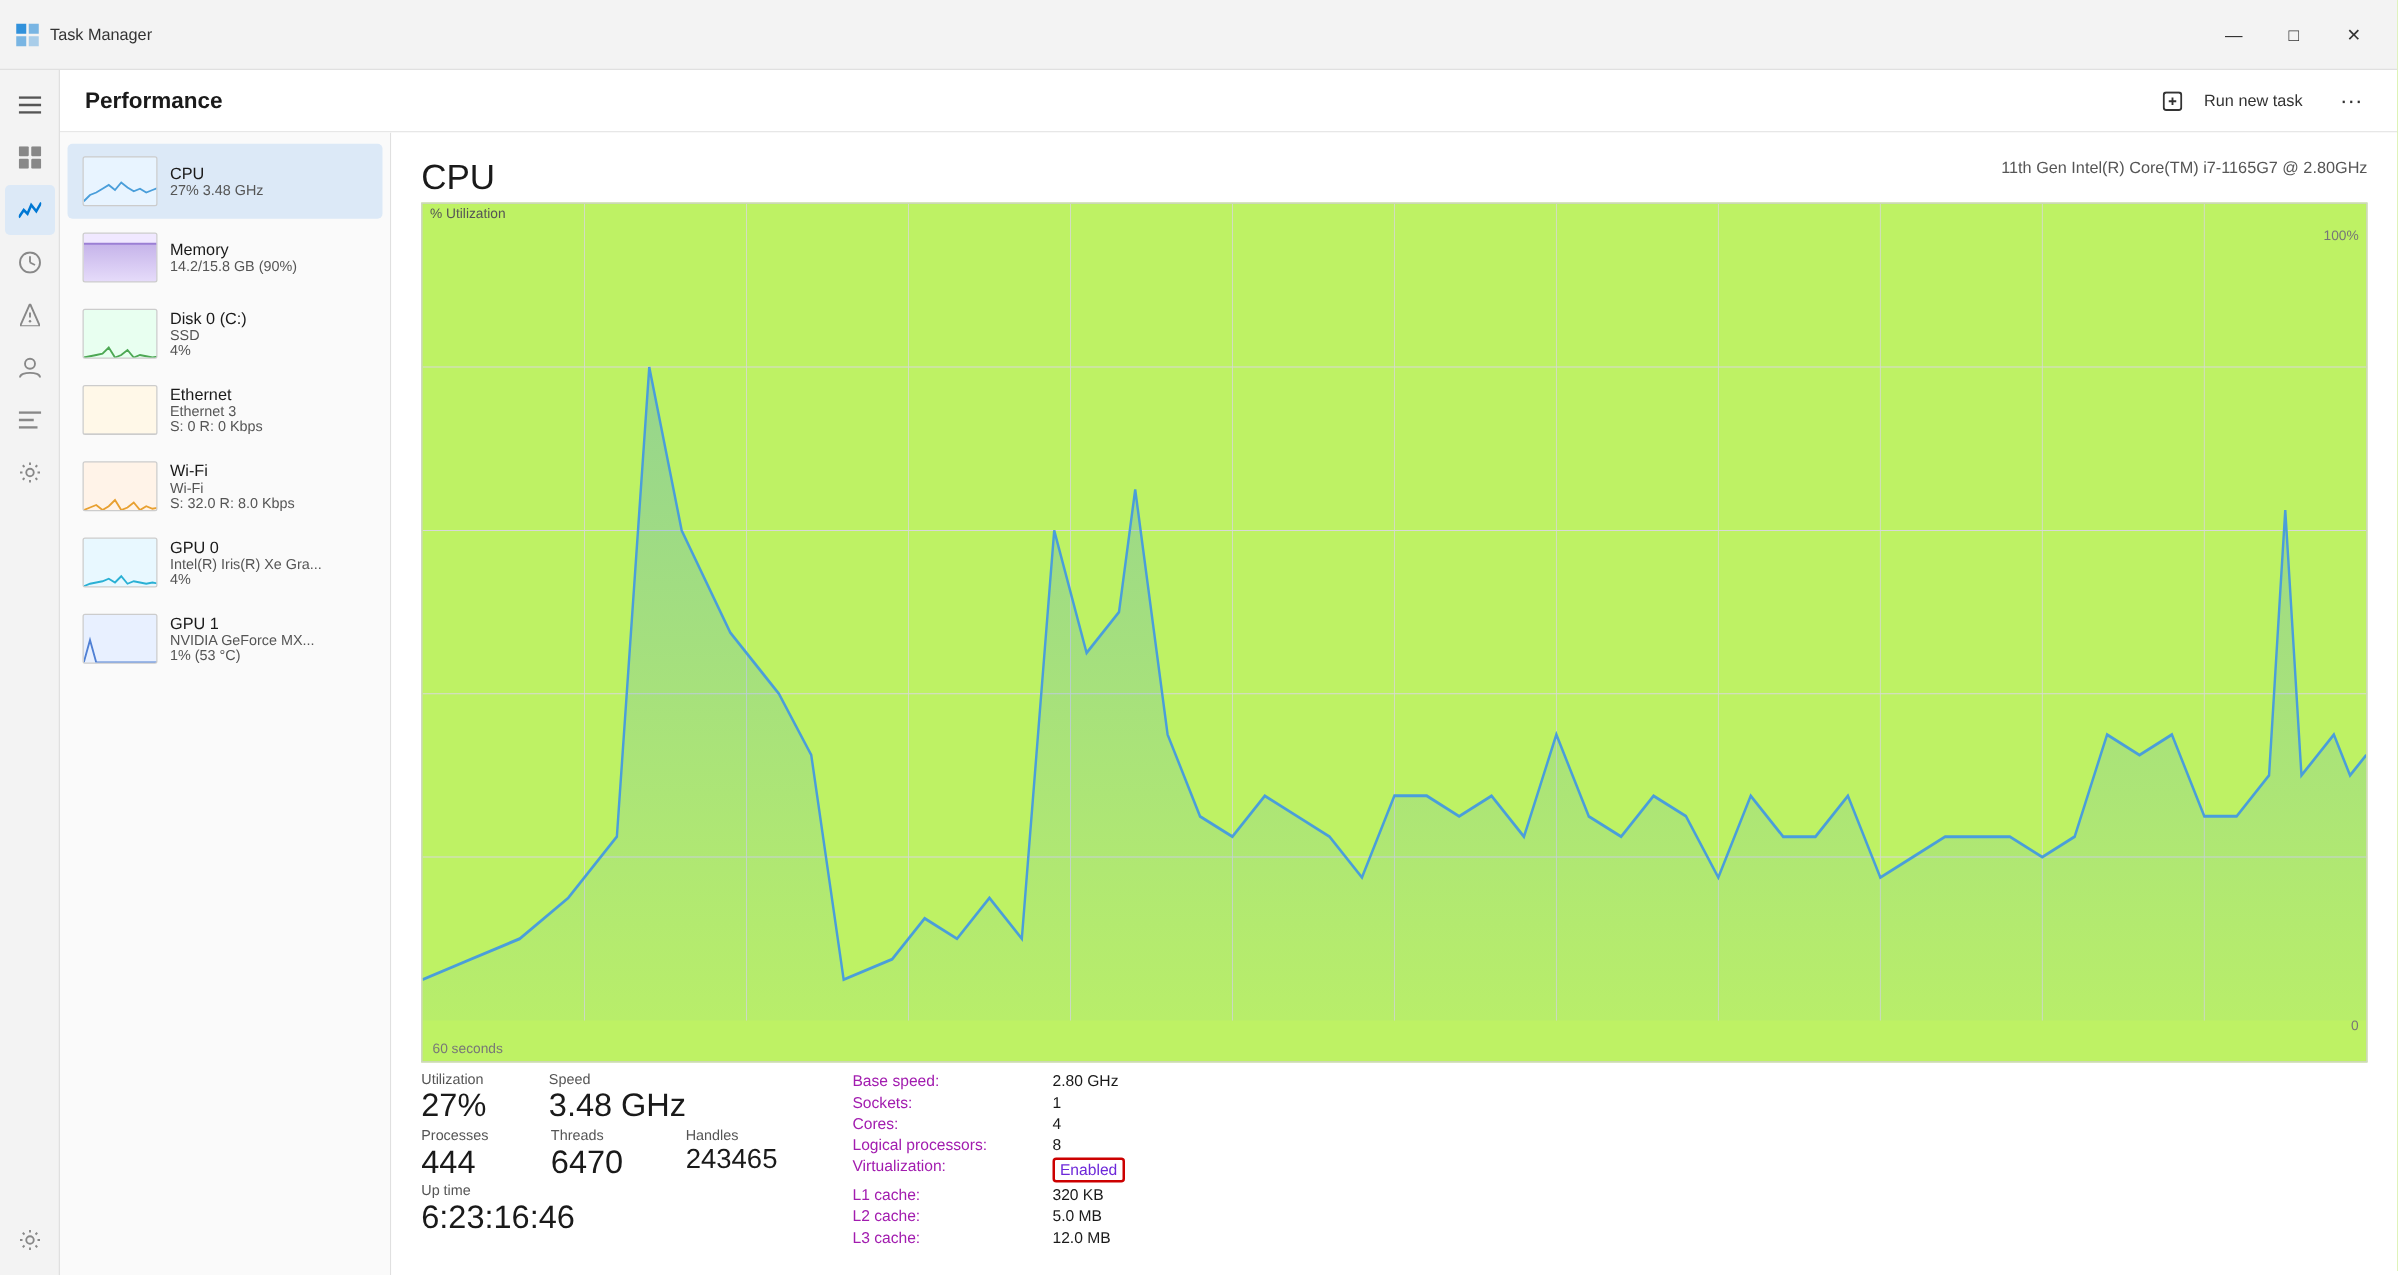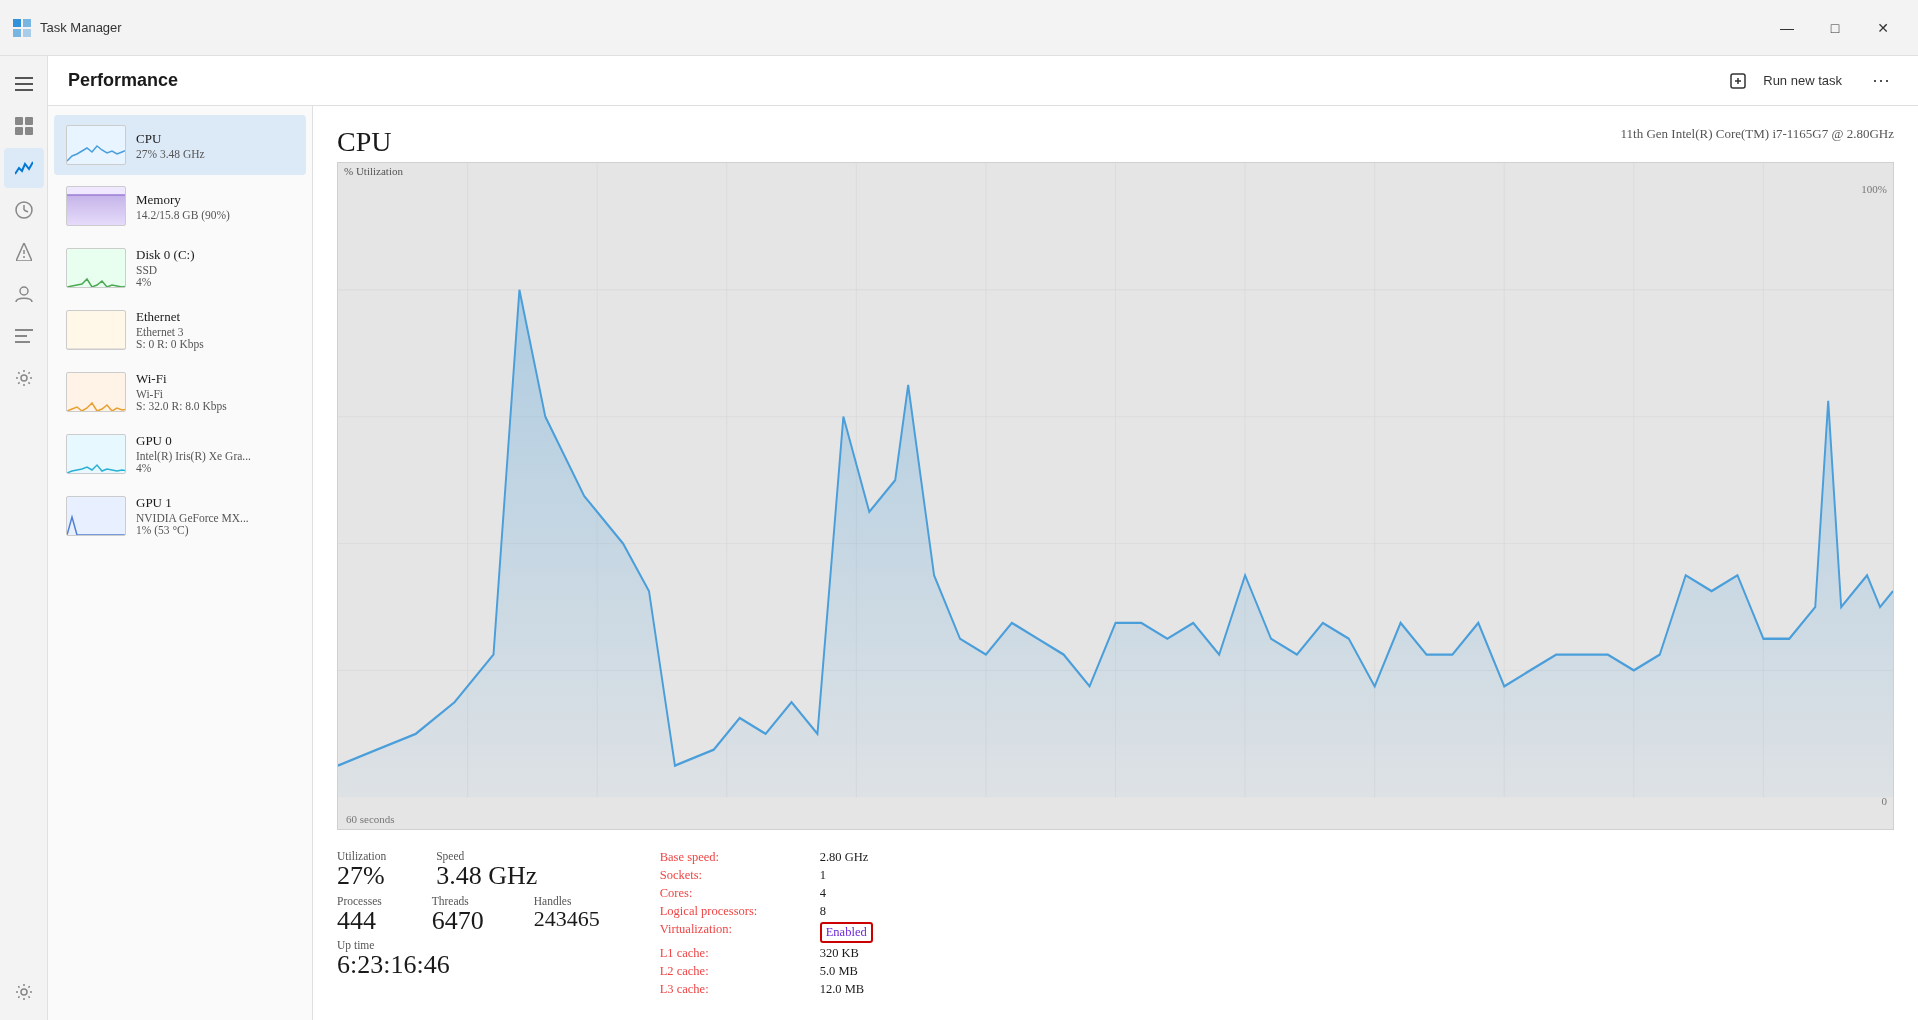--- a/index.html
+++ b/index.html
@@ -61,21 +61,21 @@
       background: transparent; border: none; cursor: pointer;
       font-size: 13px; color: #333; padding: 6px 10px;
       border-radius: 4px;
     }
     .more-options-btn {
       background: transparent; border: none; cursor: pointer;
       font-size: 18px; color: #333; padding: 6px 8px;
       border-radius: 4px;
     }
 
-    .content-area { display: flex; flex: 1; overflow: hidden; background: #fff; font-family: Liberation Serif, serif; }
+    .content-area { display: flex; flex: 1; overflow: hidden; background: #fff; }
 
     .sidebar {
       width: 265px;
       background: #fafafa;
       border-right: 1px solid #e0e0e0;
       overflow-y: auto;
       padding: 8px 0;
     }
     .sidebar-item {
       display: flex;
@@ -108,37 +108,37 @@
     .thumb-wifi { background: #fff3e8; }
     .thumb-gpu0 { background: #e8f8ff; }
     .thumb-gpu1 { background: #e8f0ff; }
 
     .main-panel { flex: 1; display: flex; flex-direction: column; overflow: hidden; background: #fff; padding: 20px 24px; }
 
     .panel-header { display: flex; justify-content: space-between; align-items: flex-start; margin-bottom: 4px; }
     .panel-title { font-size: 28px; font-weight: 300; color: #1a1a1a; }
     .panel-subtitle { font-size: 13px; color: #555; text-align: right; }
 
-    .chart-area { flex: 1; position: relative; border: 1px solid #d0d0d0; background: #e5e5e5; margin-bottom: 16px; overflow: hidden; }
+    .chart-area { flex: 1; position: relative; border: 1px solid #d0d0d0; background: #bef264; margin-bottom: 4px; overflow: hidden; }
     .chart-y-label { position: absolute; top: 20px; right: 6px; font-size: 11px; color: #777; }
     .chart-y-zero { position: absolute; bottom: 22px; right: 6px; font-size: 11px; color: #777; }
     .chart-x-label { position: absolute; bottom: 4px; left: 8px; font-size: 11px; color: #777; }
     .chart-axis-label { position: absolute; top: 0; left: 0; font-size: 11px; color: #555; padding: 2px 6px; }
 
     .stats-area { display: flex; gap: 60px; padding-top: 4px; }
     .stats-col { display: flex; flex-direction: column; gap: 4px; }
     .stat-group { display: flex; gap: 50px; }
     .stat-item {}
     .stat-label { font-size: 11.5px; color: #555; }
     .stat-value { font-size: 26px; font-weight: 300; color: #1a1a1a; line-height: 1.1; }
     .stat-value-sm { font-size: 22px; font-weight: 300; color: #1a1a1a; line-height: 1.1; }
 
     .right-stats { flex: 1; }
     .right-stat-row { display: flex; margin-bottom: 3px; font-size: 12.5px; }
-    .right-stat-name { color: #ef4444; width: 160px; }
+    .right-stat-name { color: #a21caf; width: 160px; }
     .right-stat-val { color: #1a1a1a; }
     .virtualization-highlight {
       border: 2px solid #cc0000;
       border-radius: 3px;
       padding: 1px 4px;
       color: #6d28d9;
     }
 
     
     .chart-svg { width: 100%; height: 100%; position: absolute; top: 0; left: 0; }

